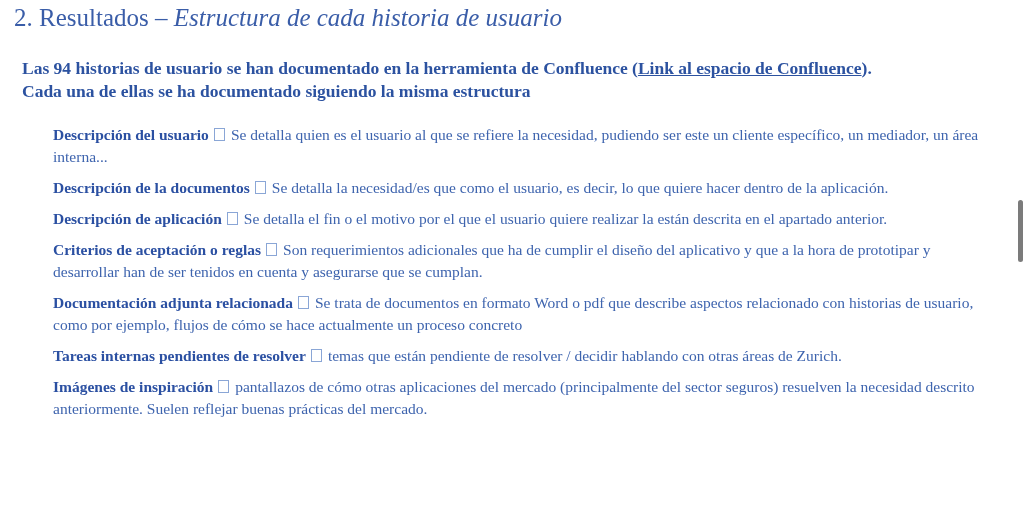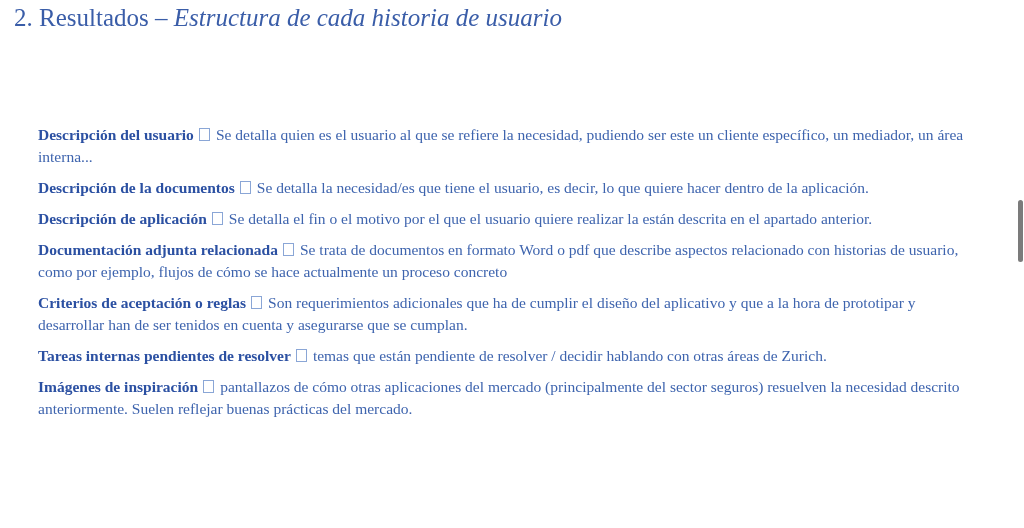--- a/index.html
+++ b/index.html
@@ -32,21 +32,21 @@
     color: #2C52A0;
     line-height: 23px;
   }
   .intro-link {
     color: #2C52A0;
     text-decoration: underline;
     cursor: pointer;
   }
   .items {
     position: absolute;
-    left: 38px;
+    left: 53px;
     top: 124px;
     width: 936px;
   }
   .item {
     margin: 0 0 9px 0;
     font-size: 15.5px;
     line-height: 22px;
     color: #3E64AE;
   }
   .item-label {
@@ -80,31 +80,35 @@
     border-radius: 4px;
   }
 </style>
 </head>
 <body>
 
 <main class="slide">
 
   <h1 class="title"><span>2. Resultados – </span><em>Estructura de cada historia de usuario</em></h1>
 
+  <div class="intro">
+    <div><span>Las 94 historias de usuario se han documentado en la herramienta de Confluence (</span><a class="intro-link">Link al espacio de Confluence</a><span>).</span></div>
+    <div>Cada una de ellas se ha documentado siguiendo la misma estructura</div>
+  </div>
 
   <section class="items" id="items">
   <p class="item"><strong class="item-label">Descripción del usuario</strong><span class="tofu-box"></span><span class="item-text">Se detalla quien es el usuario al que se refiere la necesidad, pudiendo ser este un cliente específico, un mediador, un área interna...</span></p>
 
-  <p class="item"><strong class="item-label">Descripción de la documentos</strong><span class="tofu-box"></span><span class="item-text">Se detalla la necesidad/es que tiene el usuario, es decir, lo que quiere hacer dentro de la aplicación.</span></p>
+  <p class="item"><strong class="item-label">Descripción de la documentos</strong><span class="tofu-box"></span><span class="item-text">Se detalla la necesidad/es que como el usuario, es decir, lo que quiere hacer dentro de la aplicación.</span></p>
 
   <p class="item"><strong class="item-label">Descripción de aplicación</strong><span class="tofu-box"></span><span class="item-text">Se detalla el fin o el motivo por el que el usuario quiere realizar la están descrita en el apartado anterior.</span></p>
 
+  <p class="item"><strong class="item-label">Criterios de aceptación o reglas</strong><span class="tofu-box"></span><span class="item-text">Son requerimientos adicionales que ha de cumplir el diseño del aplicativo y que a la hora de prototipar y desarrollar han de ser tenidos en cuenta y asegurarse que se cumplan.</span></p>
+
   <p class="item"><strong class="item-label">Documentación adjunta relacionada</strong><span class="tofu-box"></span><span class="item-text">Se trata de documentos en formato Word o pdf que describe aspectos relacionado con historias de usuario, como por ejemplo, flujos de cómo se hace actualmente un proceso concreto</span></p>
-
-  <p class="item"><strong class="item-label">Criterios de aceptación o reglas</strong><span class="tofu-box"></span><span class="item-text">Son requerimientos adicionales que ha de cumplir el diseño del aplicativo y que a la hora de prototipar y desarrollar han de ser tenidos en cuenta y asegurarse que se cumplan.</span></p>
 
   <p class="item"><strong class="item-label">Tareas internas pendientes de resolver</strong><span class="tofu-box"></span><span class="item-text">temas que están pendiente de resolver / decidir hablando con otras áreas de Zurich.</span></p>
 
   <p class="item"><strong class="item-label">Imágenes de inspiración</strong><span class="tofu-box"></span><span class="item-text">pantallazos de cómo otras aplicaciones del mercado (principalmente del sector seguros) resuelven la necesidad descrito anteriormente. Suelen reflejar buenas prácticas del mercado.</span></p>
 
 </section>
 
   <div class="scrollbar-thumb"></div>
   <div class="home-indicator"></div>
 

